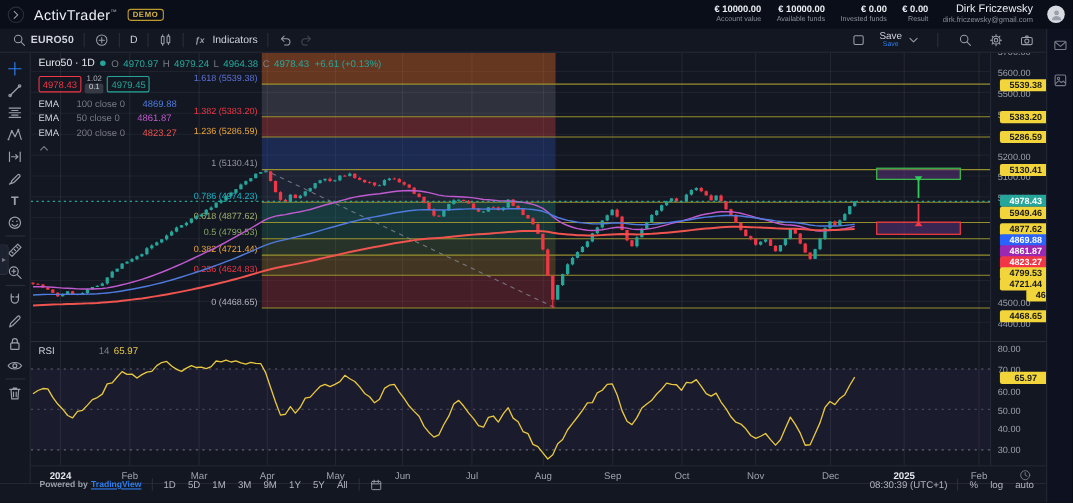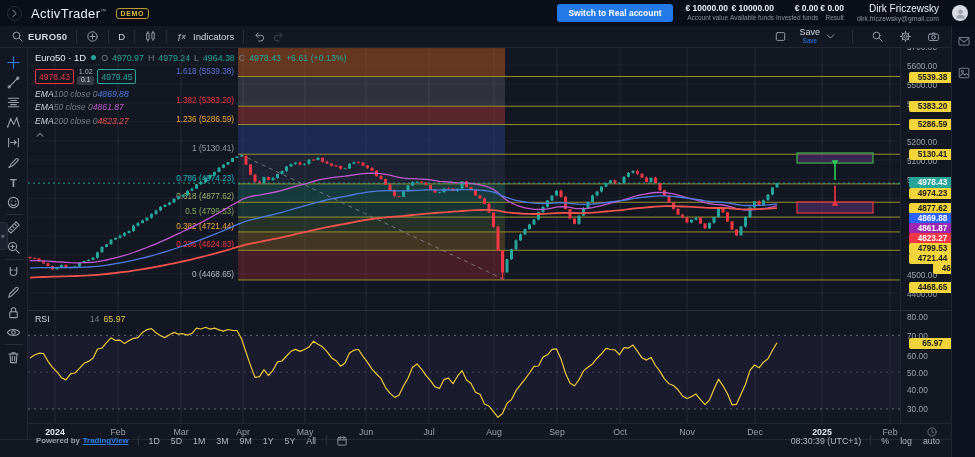--- a/index.html
+++ b/index.html
@@ -8,21 +8,21 @@
 
   
   #hdr{position:absolute;left:0;top:0;width:975px;height:26px;background:#0a0e18;display:flex;align-items:center;justify-content:space-between;padding:0 7px;z-index:20;}
   .hdr-left{display:flex;align-items:center;gap:9px;}
   .circle-btn{width:15px;height:15px;border:1px solid #2a2e39;border-radius:50%;display:flex;align-items:center;justify-content:center;color:#787b86;cursor:pointer;}
   .logo{font-size:13px;color:#eceff4;letter-spacing:.3px;font-weight:400;}
   .logo sup{font-size:6px;color:#9aa0ab;}
   .demo{border:1px solid #bd9a2e;color:#dcb845;font-size:7px;font-weight:bold;letter-spacing:.6px;padding:1px 4px;border-radius:3px;}
   .hdr-right{display:flex;align-items:center;gap:13px;}
   .switch-btn{background:#2479e9;border:none;color:#fff;font-size:8.5px;font-weight:bold;padding:4px 11px;border-radius:3px;cursor:pointer;}
-  #hdr-stats{display:flex;gap:2px;}
+  #hdr-stats{display:flex;gap:14px;}
   .stat{text-align:right;line-height:1.15;}
   .stat .v{font-size:8.5px;color:#eceff4;font-weight:bold;}
   .stat .l{font-size:6.5px;color:#8a8f9c;}
   .profile{text-align:right;line-height:1.2;cursor:pointer;}
   .pname{font-size:10px;color:#eceff4;}
   .pemail{font-size:6.8px;color:#8a8f9c;}
   .avatar{width:16px;height:16px;border-radius:50%;background:#d7dae0;color:#3a3f4a;display:flex;align-items:center;justify-content:center;cursor:pointer;}
   .avatar svg{width:12px;height:12px;}
 
   
@@ -61,21 +61,21 @@
   #ohlc .k{color:#787b86;}
   #ohlc .v{color:#26a69a;}
   .chg{color:#26a69a;font-size:8.8px;}
   #order-widget{display:flex;align-items:center;gap:3px;margin-top:5px;}
   .px-box{width:39px;height:15px;border-radius:2px;font-size:8.6px;display:flex;align-items:center;justify-content:center;cursor:pointer;background:rgba(19,23,34,.6);}
   .px-box.sell{border:1px solid #f23645;color:#f23645;}
   .px-box.buy{border:1px solid #26a69a;color:#26a69a;}
   .mid-col{display:flex;flex-direction:column;align-items:center;line-height:1;gap:1px;}
   .spread{font-size:7.2px;color:#b2b5be;}
   .lot{font-size:6.8px;color:#d1d4dc;background:#363a45;border-radius:2px;padding:1px 4px;cursor:pointer;}
-  .ema-row{display:flex;gap:0;font-size:8.6px;margin-top:3.5px;white-space:nowrap;font-style:italic;}
+  .ema-row{display:flex;gap:16px;font-size:8.6px;margin-top:3.5px;white-space:nowrap;}
   .ema-row .nm{color:#d1d4dc;}
   .ema-row .par{color:#787b86;}
   #legend-toggle{width:16px;height:10px;margin-top:4px;color:#787b86;cursor:pointer;display:flex;align-items:center;}
   #legend-toggle svg{width:10px;height:8px;fill:none;stroke:currentColor;stroke-width:1.3;}
   #rsi-label{position:absolute;left:7px;top:266px;z-index:6;display:flex;gap:4px;font-size:8.8px;}
   #rsi-label .nm{color:#d1d4dc;}#rsi-label .per{color:#787b86;margin-left:36px;}#rsi-label .val{color:#e7c84a;}
 
   
   #paxis{position:absolute;left:900px;top:48px;width:51px;height:375px;border-left:1px solid #242836;overflow:hidden;z-index:3;background:transparent;}
   .tick{position:absolute;left:6px;font-size:8.3px;color:#9aa0ab;white-space:nowrap;}
@@ -113,21 +113,20 @@
           <span class="ic">
             <svg viewBox="0 0 16 16">
               <polyline points="6,4 10,8 6,12"></polyline>
             </svg>
           </span>
         </div>
       <div class="logo"><span>ActivTrader</span><sup>™</sup></div>
       <span class="demo">DEMO</span>
     </div>
     <div class="hdr-right">
-      <button class="switch-btn">Switch to Real account</button>
       <div id="hdr-stats">
           <div class="stat">
             <div class="v">€ 10000.00</div>
             <div class="l">Account value</div>
           </div>
           <div class="stat">
             <div class="v">€ 10000.00</div>
             <div class="l">Available funds</div>
           </div>
           <div class="stat">
@@ -856,21 +855,21 @@
       <div class="tick" style="top: 283px;">70.00</div>
       <div class="tick" style="top: 303px;">60.00</div>
       <div class="tick" style="top: 320px;">50.00</div>
       <div class="tick" style="top: 337px;">40.00</div>
       <div class="tick" style="top: 356px;">30.00</div>
       <div class="badge" style="top: 23.5px; background: rgb(241, 213, 58); color: rgb(26, 26, 26);">5539.38</div>
       <div class="badge" style="top: 52.5px; background: rgb(241, 213, 58); color: rgb(26, 26, 26);">5383.20</div>
       <div class="badge" style="top: 70.5px; background: rgb(241, 213, 58); color: rgb(26, 26, 26);">5286.59</div>
       <div class="badge" style="top: 100.5px; background: rgb(241, 213, 58); color: rgb(26, 26, 26);">5130.41</div>
       <div class="badge" style="top: 128.5px; background: rgb(38, 166, 154); color: rgb(255, 255, 255);">4978.43</div>
-      <div class="badge" style="top: 139.5px; background: rgb(241, 213, 58); color: rgb(26, 26, 26);">4974.23</div>
+      <div class="badge" style="top: 139.5px; background: rgb(241, 213, 58); color: rgb(26, 26, 26);">5949.46</div>
       <div class="badge" style="top: 154.5px; background: rgb(241, 213, 58); color: rgb(26, 26, 26);">4877.62</div>
       <div class="badge" style="top: 164.5px; background: rgb(41, 98, 255); color: rgb(255, 255, 255);">4869.88</div>
       <div class="badge" style="top: 174.5px; background: rgb(156, 39, 176); color: rgb(255, 255, 255);">4861.87</div>
       <div class="badge" style="top: 184.5px; background: rgb(242, 54, 69); color: rgb(255, 255, 255);">4823.27</div>
       <div class="badge" style="top: 194.5px; background: rgb(241, 213, 58); color: rgb(26, 26, 26);">4799.53</div>
       <div class="badge" style="top: 204.5px; background: rgb(241, 213, 58); color: rgb(26, 26, 26);">4721.44</div>
       <div class="badge" style="top: 214.5px; background: rgb(241, 213, 58); color: rgb(26, 26, 26); margin-left: 24px;">4624.83</div>
       <div class="badge" style="top: 233.5px; background: rgb(241, 213, 58); color: rgb(26, 26, 26);">4468.65</div>
       <div class="badge" style="top: 289.5px; background: rgb(241, 213, 58); color: rgb(26, 26, 26);">65.97</div>
     </div>

